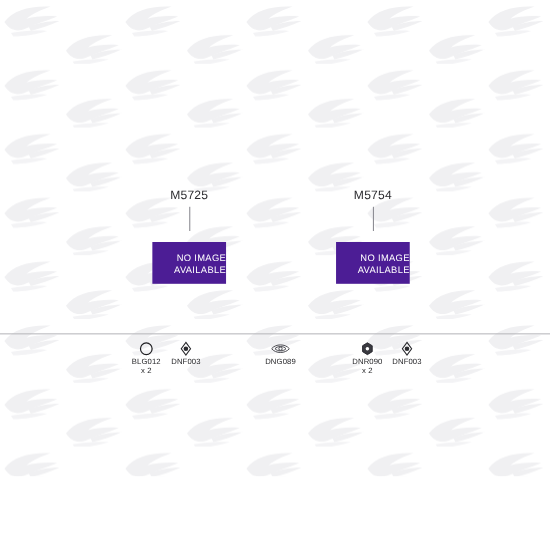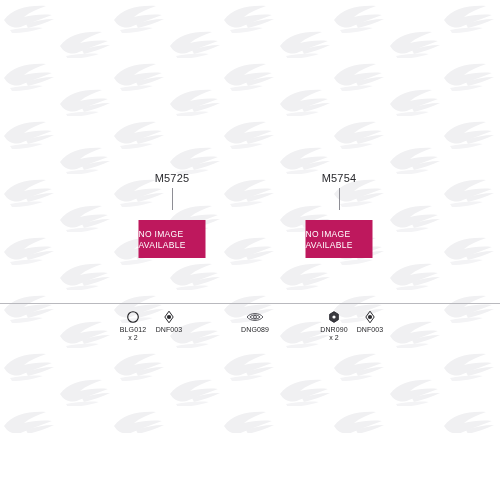--- a/index.html
+++ b/index.html
@@ -66,24 +66,24 @@
     height: 22px;
     border-left: 1px solid #8e8e95;
   }
   .noimage-box {
     position: absolute;
     top: 48px;
     left: 50%;
     transform: translateX(-50%);
     width: 67px;
     height: 38px;
-    background: #be185d;
+    background: #4c1d95;
     display: flex;
     flex-direction: column;
-    align-items: flex-start;
+    align-items: flex-end;
     justify-content: center;
     gap: 1px;
   }
   .noimage-line {
     color: #ffffff;
     font-size: 8.5px;
     letter-spacing: 0.3px;
     line-height: 10px;
     white-space: nowrap;
   }

